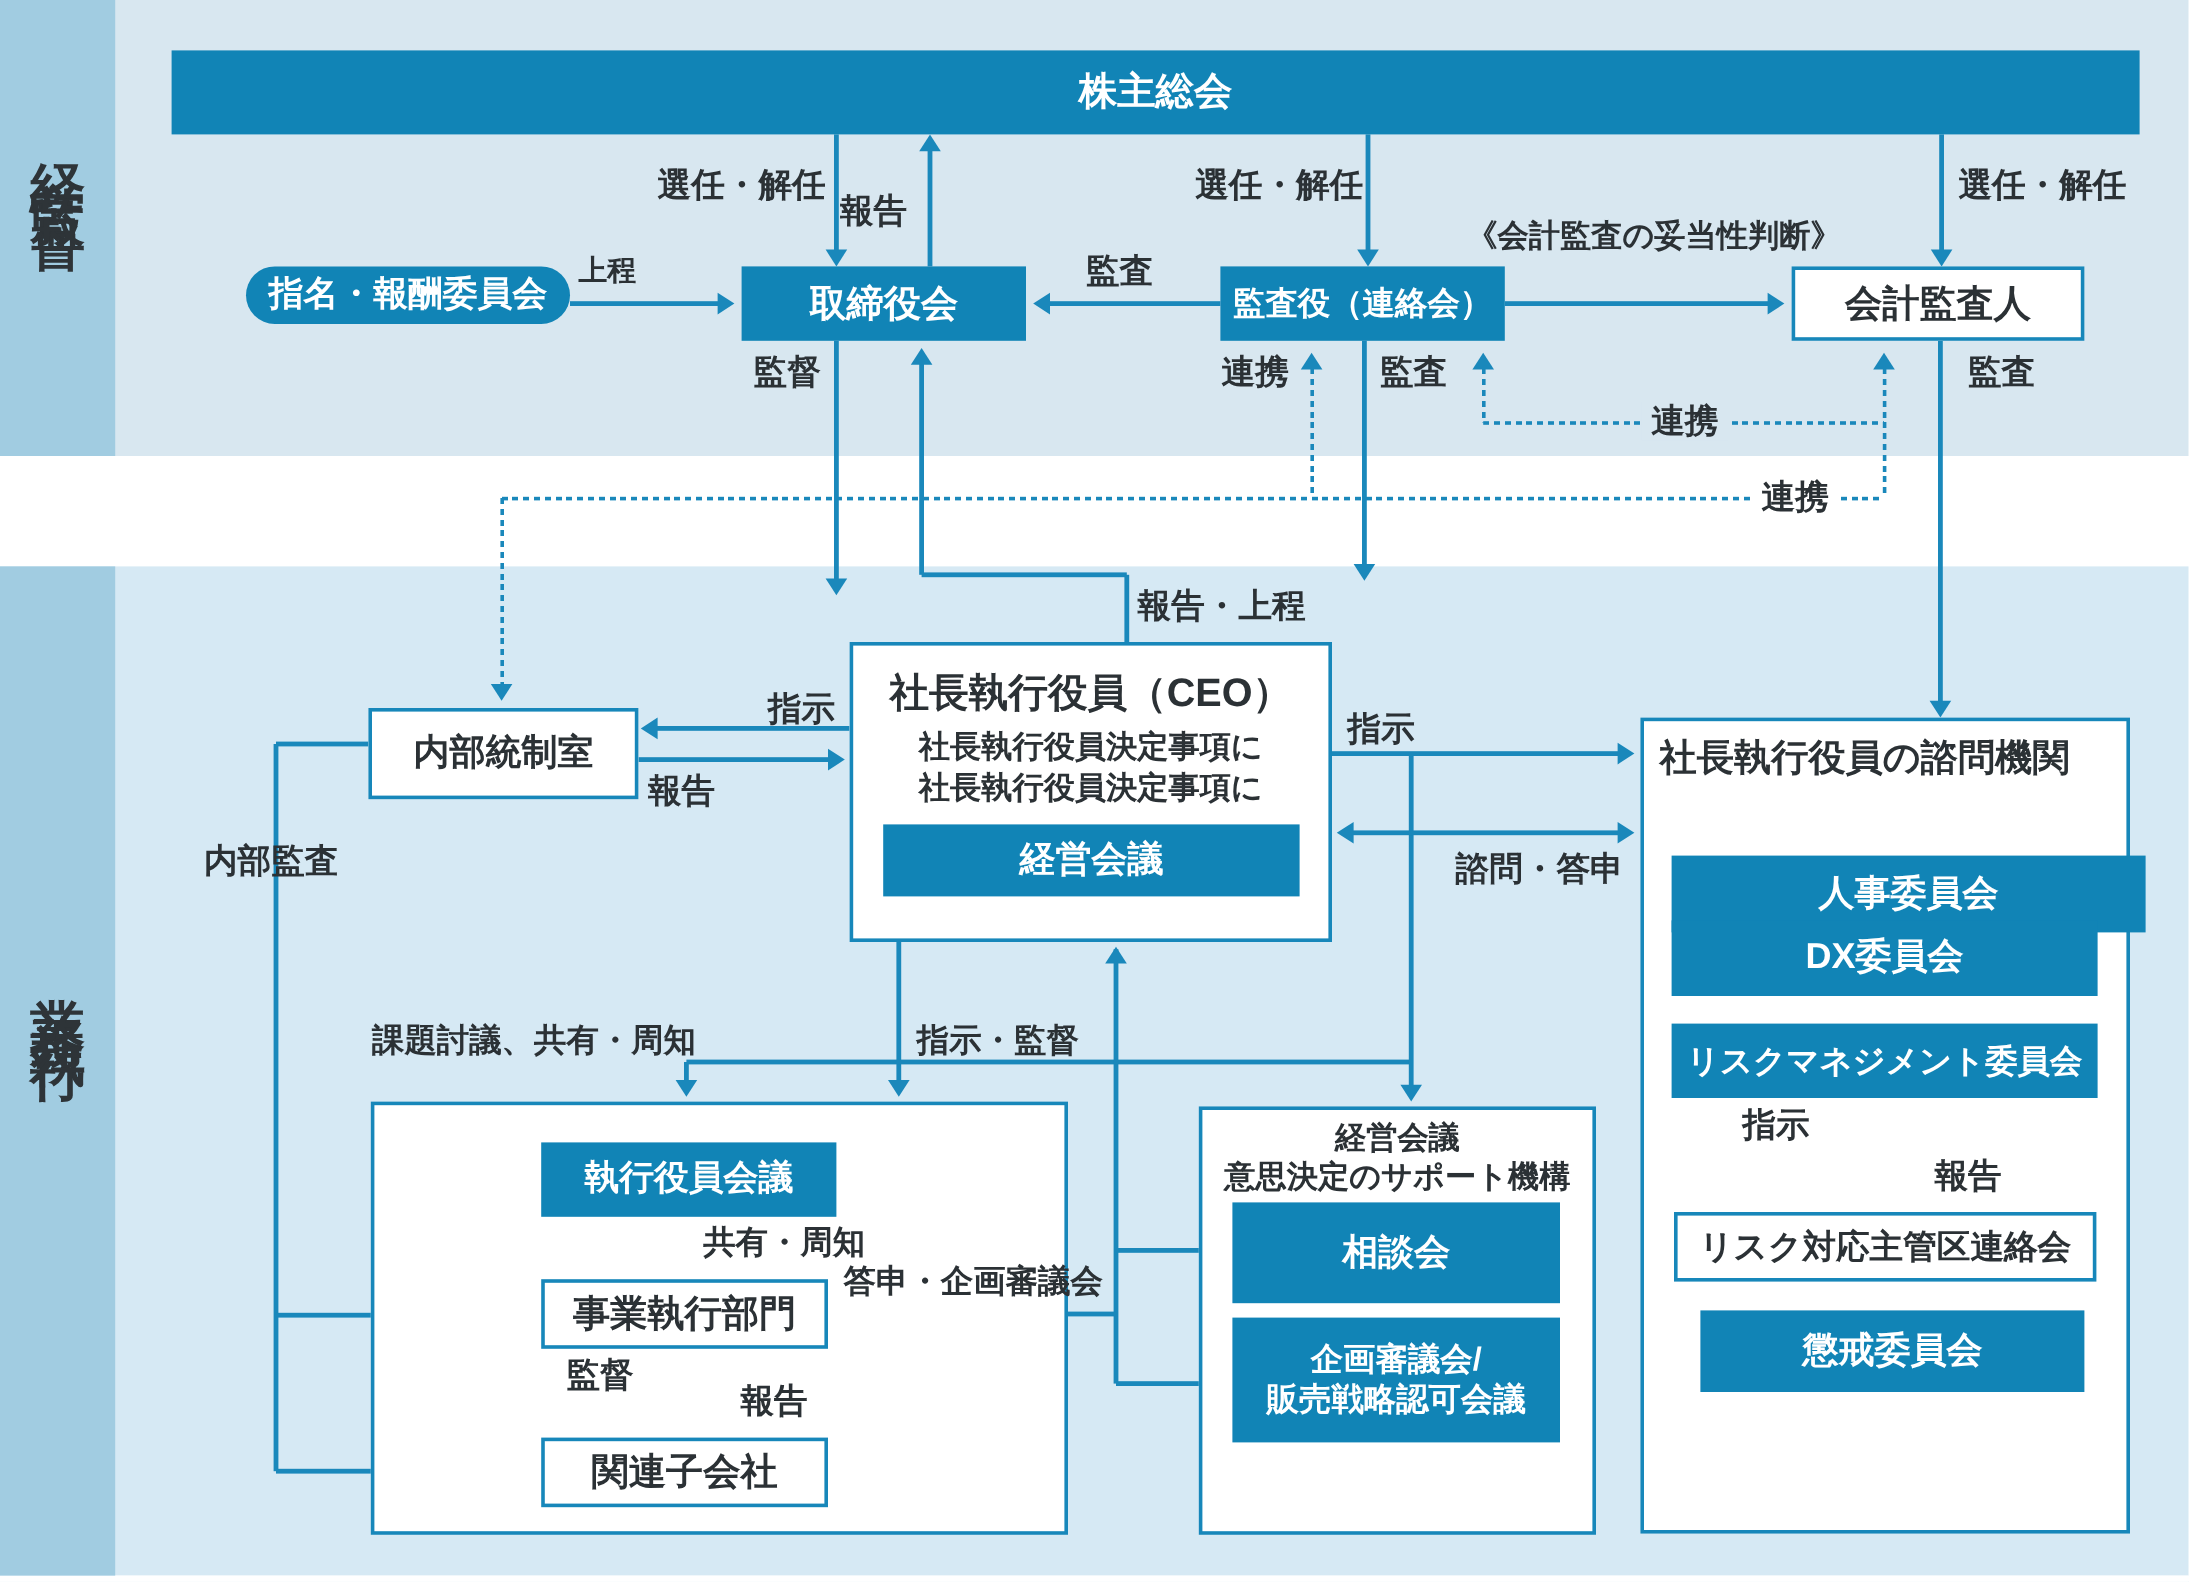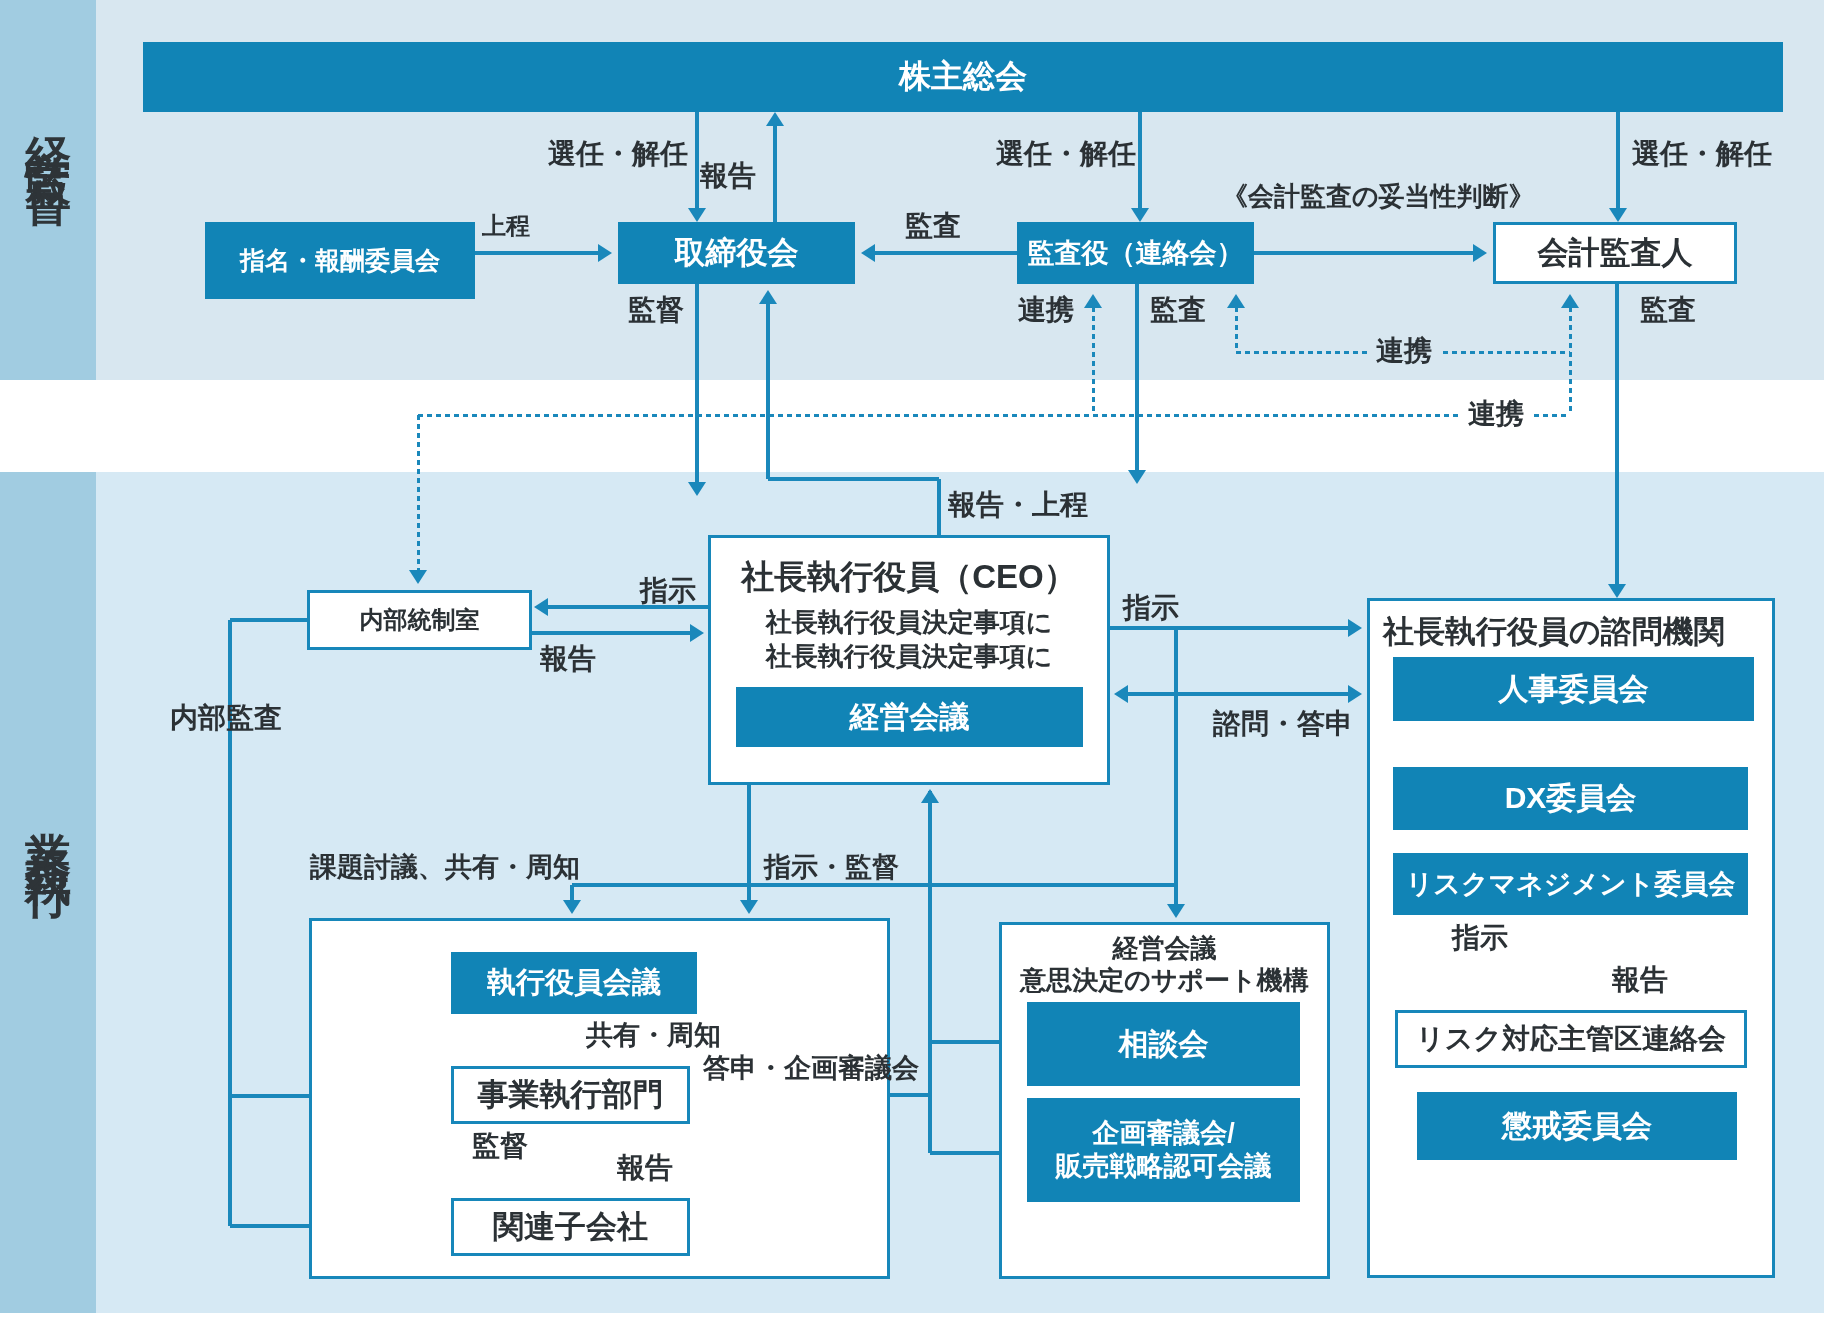--- a/index.html
+++ b/index.html
@@ -102,33 +102,33 @@
     <div class="arr" style="left: 592px; top: 1136px; border-left: 9px solid transparent; border-right: 9px solid transparent; border-bottom: 14px solid rgb(26, 136, 187);"></div>
     <div class="arr" style="left: 1524px; top: 990px; border-left: 9px solid transparent; border-right: 9px solid transparent; border-top: 14px solid rgb(26, 136, 187);"></div>
     <div class="arr" style="left: 1596px; top: 925px; border-left: 9px solid transparent; border-right: 9px solid transparent; border-bottom: 14px solid rgb(26, 136, 187);"></div>
     <div class="arr" style="left: 409px; top: 570px; border-left: 9px solid transparent; border-right: 9px solid transparent; border-top: 14px solid rgb(26, 136, 187);"></div>
     <div class="arr" style="left: 1084px; top: 294px; border-left: 9px solid transparent; border-right: 9px solid transparent; border-bottom: 14px solid rgb(26, 136, 187);"></div>
     <div class="arr" style="left: 1227px; top: 294px; border-left: 9px solid transparent; border-right: 9px solid transparent; border-bottom: 14px solid rgb(26, 136, 187);"></div>
     <div class="arr" style="left: 1561px; top: 294px; border-left: 9px solid transparent; border-right: 9px solid transparent; border-bottom: 14px solid rgb(26, 136, 187);"></div>
     <div class="node blue" style="left: 143px; top: 42px; width: 1640px; height: 70px; font-size: 32px;">
       <span>株主総会</span>
     </div>
-    <div class="node blue" style="left: 205px; top: 222px; width: 270px; height: 77px; font-size: 25px;">
+    <div class="node blue" style="left: 205px; top: 222px; width: 270px; height: 48px; font-size: 29px; border-radius: 25px;">
       <span>指名・報酬委員会</span>
     </div>
     <div class="node blue" style="left: 618px; top: 222px; width: 237px; height: 62px; font-size: 31px;">
       <span>取締役会</span>
     </div>
     <div class="node blue" style="left: 1017px; top: 222px; width: 237px; height: 62px; font-size: 27px;">
       <span>監査役（連絡会）</span>
     </div>
     <div class="node white" style="left: 1493px; top: 222px; width: 244px; height: 62px; font-size: 31px;">
       <span>会計監査人</span>
     </div>
-    <div class="node white" style="left: 307px; top: 590px; width: 225px; height: 60px; font-size: 24px;">
+    <div class="node white" style="left: 307px; top: 590px; width: 225px; height: 76px; font-size: 30px;">
       <span>内部統制室</span>
     </div>
     <div class="node panel" style="left: 708px; top: 535px; width: 402px; height: 250px; font-size: 0px;"></div>
     <div class="node blue" style="left: 736px; top: 687px; width: 347px; height: 60px; font-size: 30px;">
       <span>経営会議</span>
     </div>
     <div class="node panel" style="left: 309px; top: 918px; width: 581px; height: 361px; font-size: 0px;"></div>
     <div class="node blue" style="left: 451px; top: 952px; width: 246px; height: 62px; font-size: 29px;">
       <span>執行役員会議</span>
     </div>
@@ -140,21 +140,21 @@
     </div>
     <div class="node panel" style="left: 999px; top: 922px; width: 331px; height: 357px; font-size: 0px;"></div>
     <div class="node blue" style="left: 1027px; top: 1002px; width: 273px; height: 84px; font-size: 30px;">
       <span>相談会</span>
     </div>
     <div class="node blue" style="left: 1027px; top: 1098px; width: 273px; height: 104px; font-size: 27px;">
       <span>企画審議会/</span>
       <span>販売戦略認可会議</span>
     </div>
     <div class="node panel" style="left: 1367px; top: 598px; width: 408px; height: 680px; font-size: 0px;"></div>
-    <div class="node blue" style="left: 1393px; top: 657px; width: 361px; height: 64px; font-size: 30px;">
+    <div class="node blue" style="left: 1393px; top: 713px; width: 395px; height: 64px; font-size: 30px;">
       <span>人事委員会</span>
     </div>
     <div class="node blue" style="left: 1393px; top: 767px; width: 355px; height: 63px; font-size: 30px;">
       <span>DX委員会</span>
     </div>
     <div class="node white" style="left: 1395px; top: 1010px; width: 352px; height: 58px; font-size: 28px;">
       <span>リスク対応主管区連絡会</span>
     </div>
     <div class="node blue" style="left: 1393px; top: 853px; width: 355px; height: 62px; font-size: 27px;">
       <span>リスクマネジメント委員会</span>

